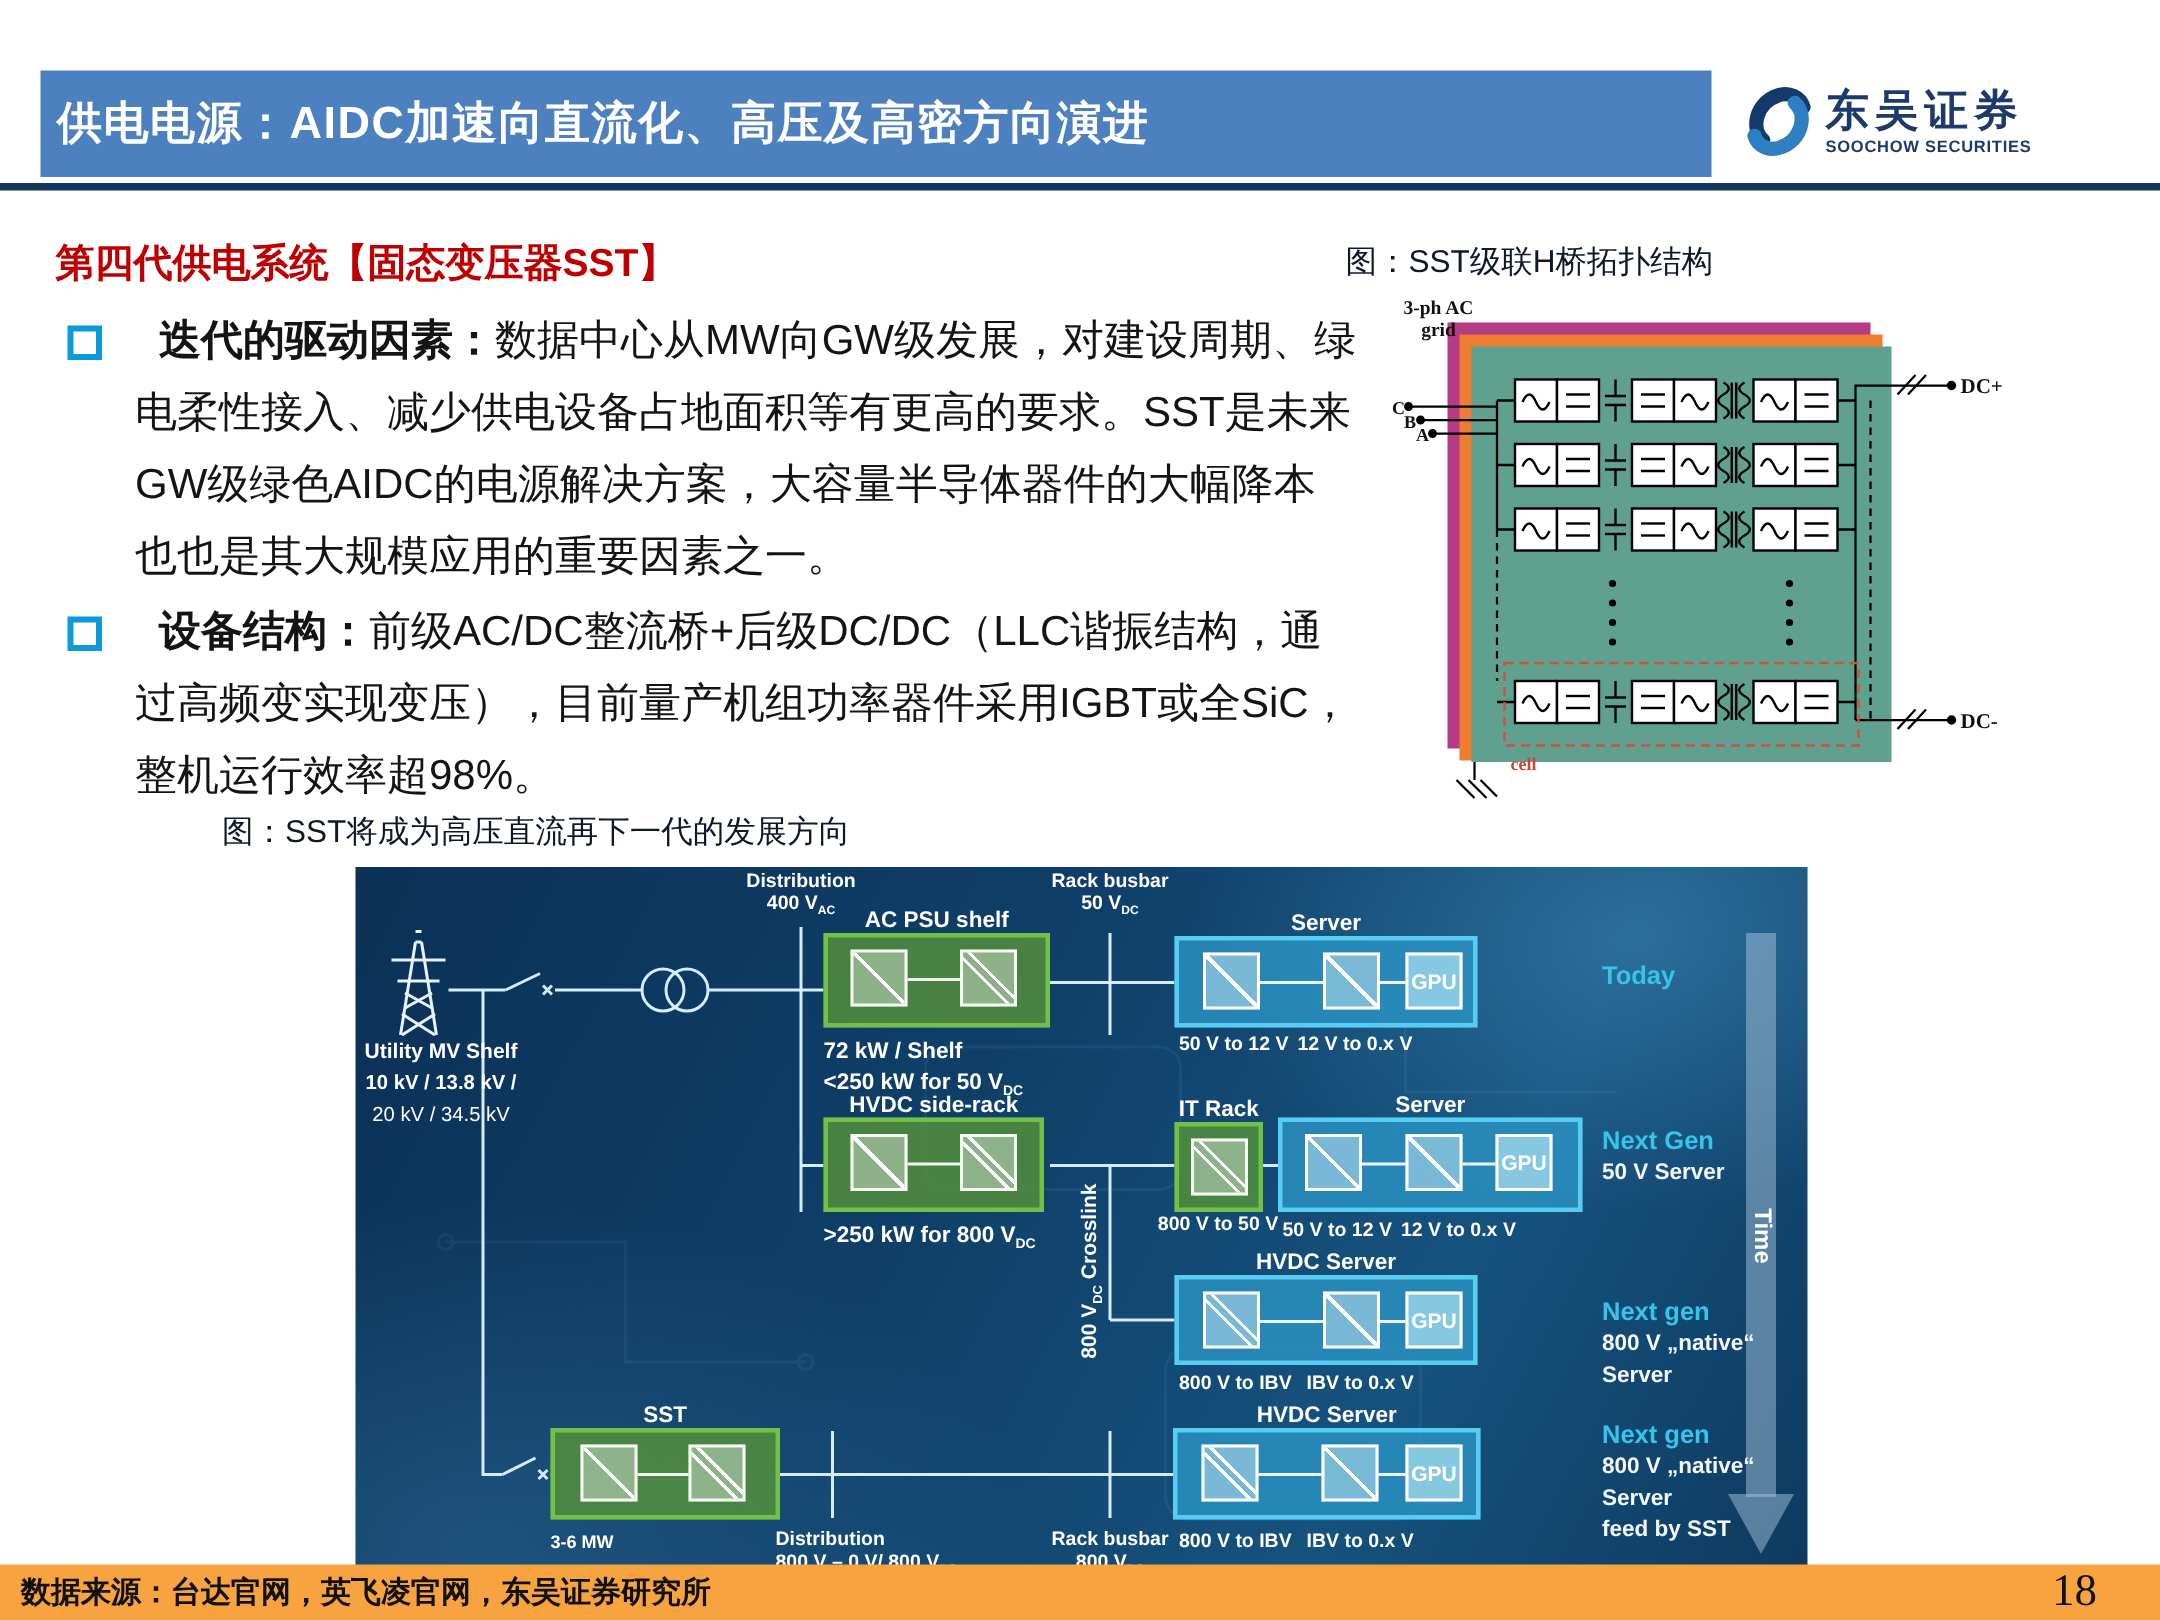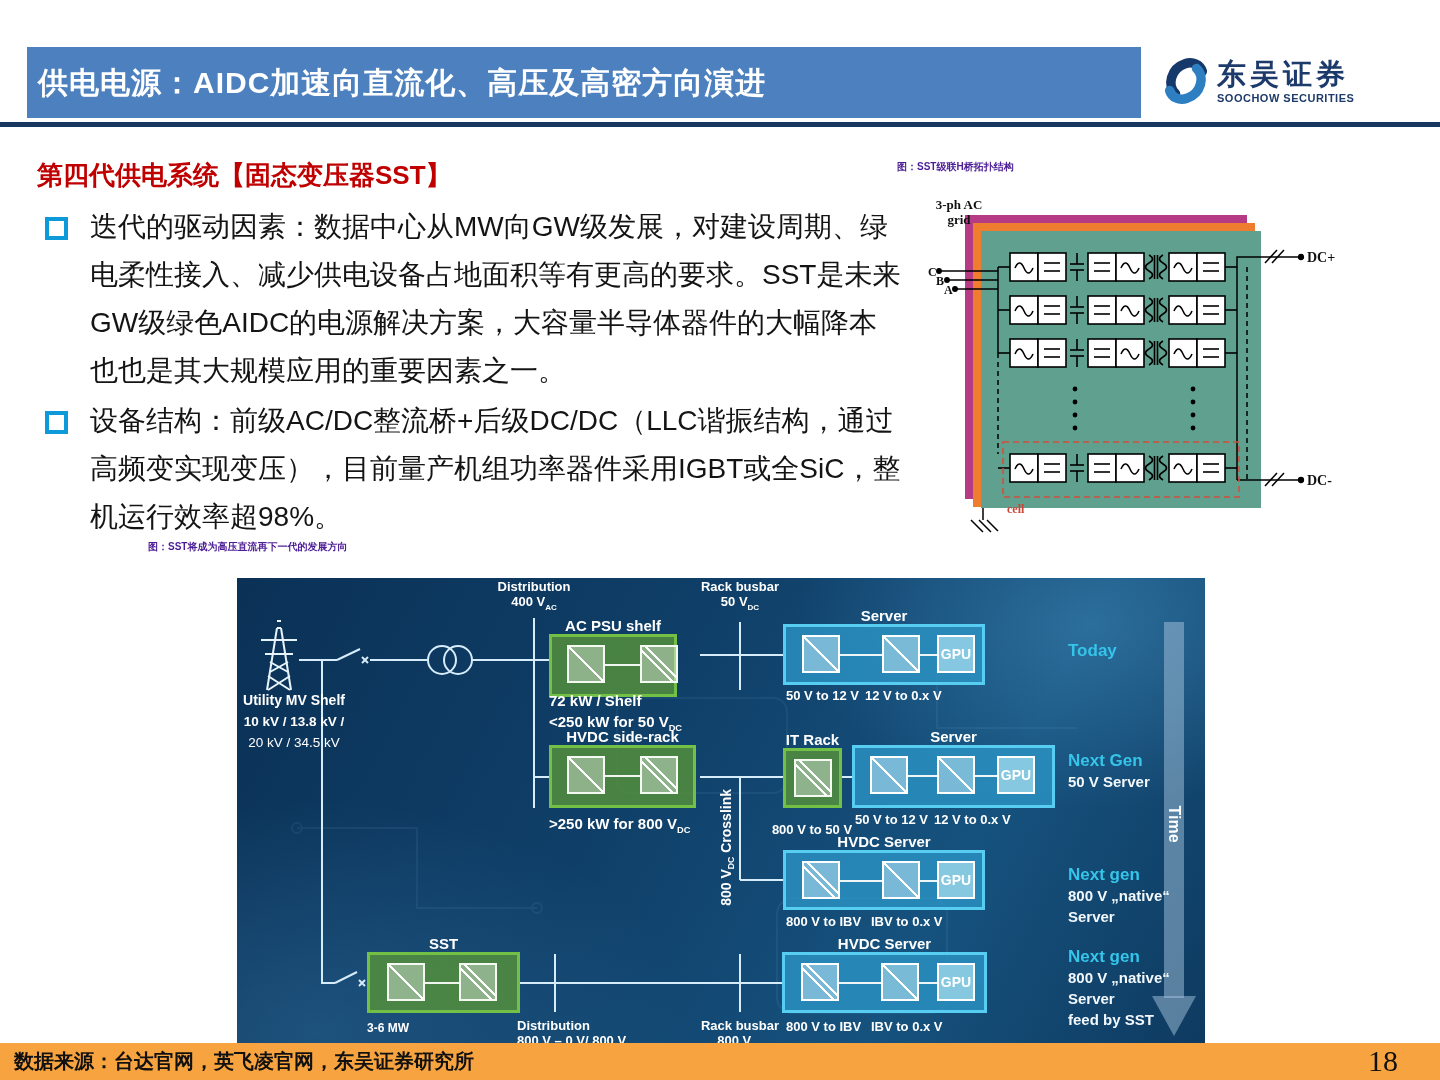--- a/index.html
+++ b/index.html
@@ -12,23 +12,23 @@
   .logo-txt{margin-left:8px;}
   .logo-cn{font-size:29px;font-weight:bold;color:#1c3a6a;letter-spacing:4px;line-height:34px;}
   .logo-en{font-size:11px;font-weight:bold;color:#1c3a6a;letter-spacing:0.5px;line-height:14px;}
   .divider{position:absolute;left:0;top:122px;width:1440px;height:5px;background:#17375e;}
   
   .sec-heading{position:absolute;left:37px;top:158px;margin:0;font-size:26px;font-weight:bold;color:#c00000;}
   .bullets{position:absolute;left:37px;top:203px;width:868px;}
   .bullet{display:flex;margin-bottom:2px;}
   .bsq{flex:0 0 auto;width:15px;height:15px;border:4px solid #0d9ad8;margin:14px 22px 0 8px;}
   .btxt{margin:0;font-size:28px;line-height:48px;color:#141414;}
-  .btxt b{font-weight:normal;}
-  
-  .cap{position:absolute;font-size:10px;font-weight:bold;color:#4c1d95;white-space:nowrap;}
+  .btxt b{font-weight:bold;margin-left:16px;}
+  
+  .cap{position:absolute;font-size:21px;font-weight:normal;color:#0f172a;white-space:nowrap;}
   .cap-top{left:897px;top:160px;}
   .cap-flow{left:148px;top:540px;}
   
   .topo{position:absolute;left:903px;top:193px;}
   .topo text{font-family:"Liberation Serif",serif;font-weight:bold;fill:#111;}
   
   .flow{position:absolute;left:237px;top:578px;width:968px;height:472px;overflow:hidden;
         background:
          radial-gradient(420px 260px at 88% 10%, rgba(95,175,225,.30), transparent 70%),
          radial-gradient(520px 320px at 8% 96%, rgba(70,145,195,.28), transparent 72%),
@@ -230,21 +230,21 @@
         <line x1="283" y1="405" x2="545" y2="405"></line>
         <line x1="318" y1="376" x2="318" y2="434"></line>
         <line x1="503" y1="376" x2="503" y2="434"></line>
       </g>
       <g>
         <rect x="927" y="44" width="20" height="376" fill="rgba(165,195,220,0.5)"></rect>
         <polygon points="915,418 959,418 937,458" fill="rgba(165,195,220,0.5)"></polygon>
       </g>
     </svg>
 
-    <div class="gbox" style="left:312px;top:56px;width:128px;height:63px;">
+    <div class="gbox" style="left:312px;top:44px;width:151px;height:63px;">
       <div class="boxtitle">AC PSU shelf</div>
       <div class="conv" style="left:15px;"></div>
       <div class="conv iso" style="left:88px;"></div>
       <div class="wire" style="left:53px;width:35px;"></div>
     </div>
     <div class="cbox" style="left:546px;top:46px;width:202px;height:61px;">
       <div class="boxtitle">Server</div>
       <div class="conv" style="left:16px;"></div>
       <div class="conv" style="left:96px;"></div>
       <div class="gpu" style="left:151px;">GPU</div>
@@ -309,21 +309,21 @@
       <div>72 kW / Shelf</div>
       <div>&lt;250 kW for 50 V<sub>DC</sub></div>
     </div>
     <div class="vlabel" style="left:549px;top:110px;">50 V to 12 V</div>
     <div class="vlabel" style="left:628px;top:110px;">12 V to 0.x V</div>
     <div class="gen" style="top:62px;">
       <div class="hl">Today</div>
     </div>
     <div class="note" style="left:312px;top:235px;">&gt;250 kW for 800 V<sub>DC</sub></div>
     <div class="rot" style="left:410px;top:260px;transform:rotate(-90deg);">800 V<sub>DC</sub> Crosslink</div>
-    <div class="vlabel ctr" style="left:575px;top:244px;">800 V to 50 V</div>
+    <div class="vlabel ctr" style="left:575px;top:230px;">800 V to 50 V</div>
     <div class="vlabel" style="left:618px;top:234px;">50 V to 12 V</div>
     <div class="vlabel" style="left:697px;top:234px;">12 V to 0.x V</div>
     <div class="gen" style="top:172px;">
       <div class="hl">Next Gen</div>
       <div class="wt">50 V Server</div>
     </div>
     <div class="vlabel" style="left:549px;top:336px;">800 V to IBV</div>
     <div class="vlabel" style="left:634px;top:336px;">IBV to 0.x V</div>
     <div class="gen" style="top:286px;">
       <div class="hl">Next gen</div>

